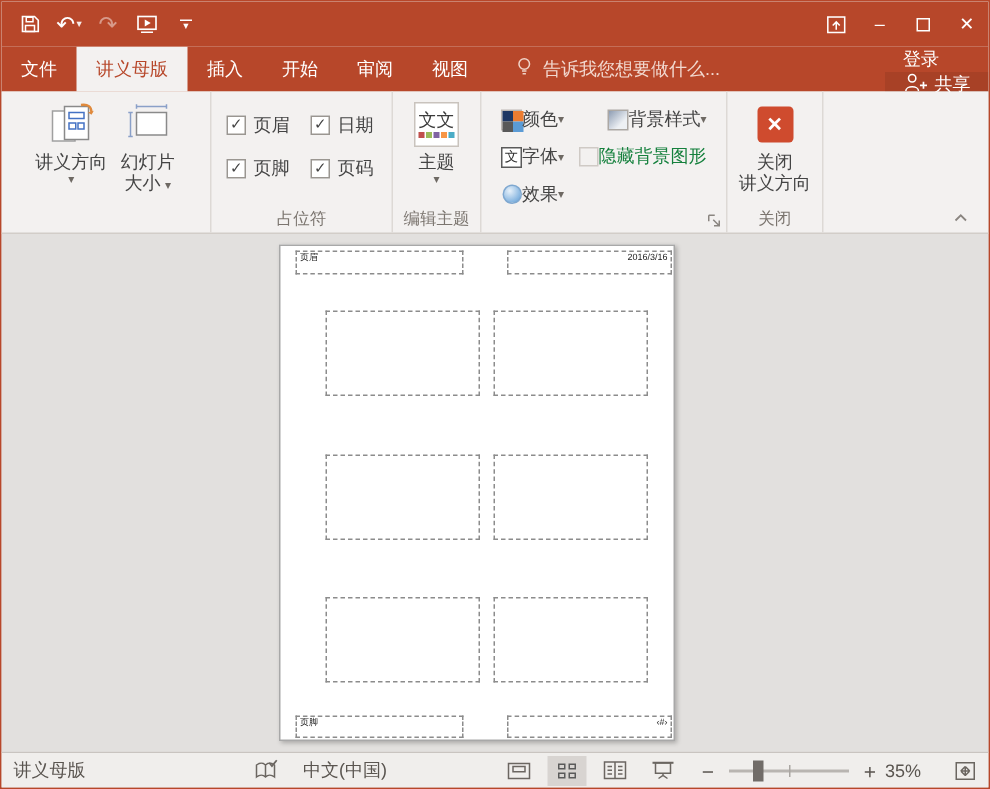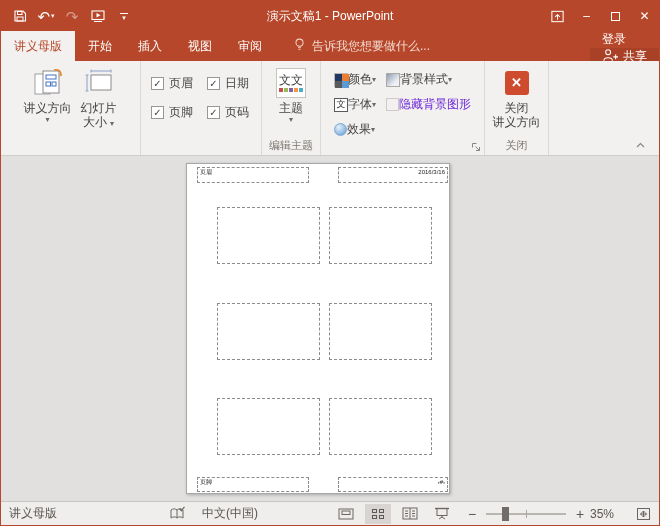--- a/index.html
+++ b/index.html
@@ -37,24 +37,24 @@
   .rgroup-label { position:absolute; bottom:2px; left:0; right:0; text-align:center; font-size:11px; color:#7B756F; }
   .bigbtn { display:flex; flex-direction:column; align-items:center; padding:3px 4px 0; min-width:46px;font-family:Liberation Serif, serif; }
   .bigbtn .bicon { height:34px; display:flex; align-items:center; justify-content:center; margin-bottom:1px; }
   .bline { font-size:12px; line-height:14px; text-align:center; white-space:nowrap; }
   .dd { font-size:8px; color:#6E6963; line-height:10px; }
   .cb-grid { display:grid; grid-template-columns:auto auto; column-gap:14px; row-gap:12px; padding:12px 10px 0 8px; }
   .cbrow { display:flex; align-items:center; gap:5px; white-space:nowrap; }
   .cb { width:13px; height:13px; border:1px solid #9A9691; background:#fff; display:inline-flex; align-items:center; justify-content:center; font-size:10px; color:#444; flex:0 0 auto; }
   .cb.checked::after { content:"✓"; }
   .cb.disabled { border-color:#CFCAC5; background:#F3F1F0; }
-  .dim-label { color:#6d28d9;font-family:Liberation Serif, serif; }
+  .dim-label { color:#15803d;font-family:Liberation Serif, serif; }
   .bg-cols { display:flex; gap:4px; padding-top:4px; }
   .bg-col { display:flex; flex-direction:column; }
-  .smallbtn { display:flex; align-items:center; gap:0; height:25px; padding:0 3px; white-space:nowrap; }
+  .smallbtn { display:flex; align-items:center; gap:0; height:25px; padding:0 3px; white-space:nowrap;justify-content:flex-end; }
   .dialog-launcher { position:absolute; right:2px; bottom:2px; width:12px; height:12px; display:flex; align-items:center; justify-content:center; }
   .ribbon-fill { flex:1; border-right:none; position:relative; }
   .collapse-chevron { position:absolute; right:14px; bottom:4px; color:#8A8580; }
 
   
   .icon-colors { width:14px; height:14px; display:grid; grid-template-columns:7px 7px; grid-template-rows:7px 7px; border:1px solid #BDB8B3; }
   .icon-colors span:nth-child(1){background:#1F3864;} .icon-colors span:nth-child(2){background:#ED7D31;}
   .icon-colors span:nth-child(3){background:#595959;} .icon-colors span:nth-child(4){background:#5B9BD5;}
   .icon-fonts { width:14px; height:14px; border:1px solid #5A5A5A; background:#fff; font-size:9px; color:#333; display:flex; align-items:center; justify-content:center; }
   .icon-effects { width:13px; height:13px; border-radius:50%; border:1px solid #7FA8D0; background:radial-gradient(circle at 35% 30%, #E7F1FA, #5B9BD5); }
@@ -111,42 +111,42 @@
             <rect x="2" y="3" width="12" height="8.5" fill="none" stroke="#fff" stroke-width="1.1"></rect>
             <path d="M6.5 5 l4 2.3 -4 2.3 Z" fill="#fff"></path>
             <path d="M4 13.5 h8" stroke="#fff" stroke-width="1"></path>
           </svg>
       </div>
       <div class="qat-btn qat-more">
           <span class="bar"></span>
           <span class="v">▾</span>
         </div>
     </div>
-    <div class="win-title">演示文稿1 - PowerPoint</div>
     <div class="wincontrols">
       <div class="winbtn">
         <svg width="15" height="15" viewBox="0 0 16 16">
             <rect x="2" y="2.5" width="12" height="11" fill="none" stroke="#fff" stroke-width="1.1"></rect>
             <path d="M8 11.5 V6.5 M5.5 8.5 L8 6 l2.5 2.5" fill="none" stroke="#fff" stroke-width="1.1"></path>
           </svg>
       </div>
       <div class="winbtn">–</div>
       <div class="winbtn">
           <span class="maxbox"></span>
         </div>
       <div class="winbtn">✕</div>
     </div>
   </div>
 
   <div class="tabrow">
+    <div class="tab">文件</div>
     <div class="tab active">讲义母版</div>
+    <div class="tab">插入</div>
     <div class="tab">开始</div>
-    <div class="tab">插入</div>
+    <div class="tab">审阅</div>
     <div class="tab">视图</div>
-    <div class="tab">审阅</div>
     <div class="tellme">
       <span>
         <svg width="13" height="15" viewBox="0 0 14 16">
             <circle cx="7" cy="6" r="3.8" fill="none" stroke="#F0D2C6" stroke-width="1.1"></circle>
             <path d="M5.4 11 h3.2 M5.8 13 h2.4" stroke="#F0D2C6" stroke-width="1.1"></path>
           </svg>
       </span>
       <span>告诉我您想要做什么...</span>
     </div>
     <div class="tabrow-right">
@@ -207,20 +207,21 @@
         </div>
         <div class="cbrow">
           <span class="cb checked"></span>
           <span>页脚</span>
         </div>
         <div class="cbrow">
           <span class="cb checked"></span>
           <span>页码</span>
         </div>
       </div>
+      <div class="rgroup-label">占位符</div>
     </div>
 
     <div class="rgroup" style="width:59px;">
       <div class="bigbtn">
         <div class="bicon">
           <div class="icon-theme">
             <span class="tg">文文</span>
             <span class="theme-sw">
                 <span style="background:#C0504D"></span>
                 <span style="background:#9BBB59"></span>

